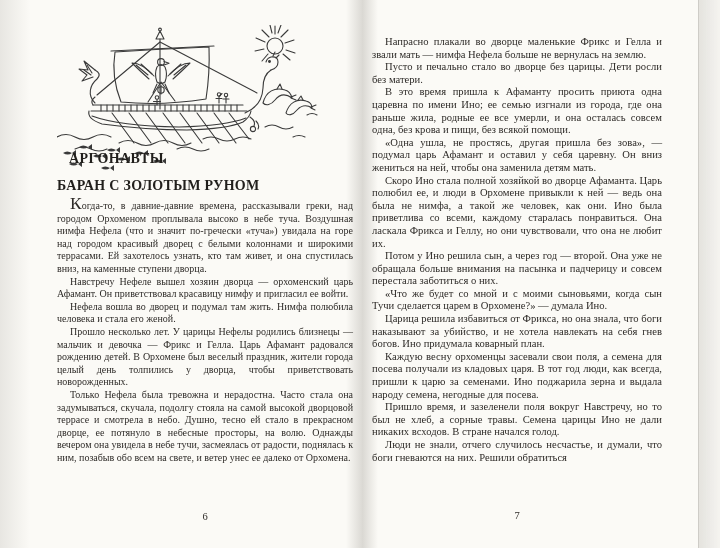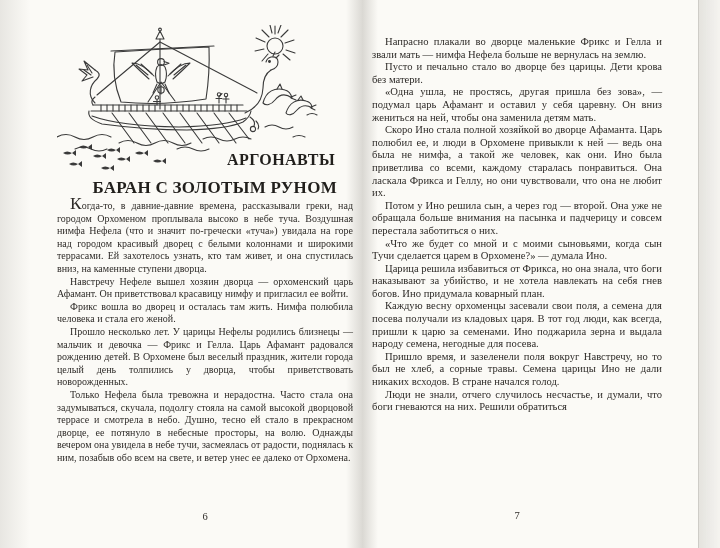--- a/index.html
+++ b/index.html
@@ -30,26 +30,26 @@
   .page{
     position:absolute;
     color:#2e2b28;
   }
   .page-left{left:57px;top:25px;width:296px;height:505px;}
   .page-right{left:372px;top:36px;width:290px;height:500px;}
   .illus{position:absolute;left:0;top:0;width:296px;height:150px;}
   .illus svg{display:block;}
   .chapter-title{
     position:absolute;top:126px;left:12px;right:18px;
-    text-align:right;font-weight:bold;font-size:16px;
+    text-align:left;font-weight:bold;font-size:14px;
     letter-spacing:0.4px;color:#211f1c;
   }
   .section-title{
     position:absolute;top:153px;left:0;right:16px;
-    text-align:right;font-weight:bold;font-size:17px;
+    text-align:left;font-weight:bold;font-size:14px;
     letter-spacing:0.3px;color:#211f1c;
   }
   .body-text{
     position:absolute;left:0;right:0;
     font-size:10px;line-height:12.6px;
     text-align:justify;
   }
   .page-left .body-text{top:172px;}
   .page-right .body-text{top:0;font-size:10.6px;}
   .body-text p{margin:0;text-indent:13px;}
@@ -172,32 +172,33 @@
         </g>
       </svg>
     </div>
 
     <div class="chapter-title">АРГОНАВТЫ</div>
     <div class="section-title">БАРАН С ЗОЛОТЫМ РУНОМ</div>
 
     <div class="body-text">
         <p class="para">Когда-то, в давние-давние времена, рассказывали греки, над городом Орхоменом проплывала высоко в небе туча. Воздушная нимфа Нефела (что и значит по-гречески «туча») увидала на горе над городом красивый дворец с белыми колоннами и широкими террасами. Ей захотелось узнать, кто там живет, и она спустилась вниз, на каменные ступени дворца.</p>
         <p class="para">Навстречу Нефеле вышел хозяин дворца — орхоменский царь Афамант. Он приветствовал красавицу нимфу и пригласил ее войти.</p>
-        <p class="para">Фрикс вошла во дворец и осталась там жить. Нимфа полюбила человека и стала его женой.</p>
+        <p class="para">Нефела вошла во дворец и подумал там жить. Нимфа полюбила человека и стала его женой.</p>
         <p class="para">Прошло несколько лет. У царицы Нефелы родились близнецы — мальчик и девочка — Фрикс и Гелла. Царь Афамант радовался рождению детей. В Орхомене был веселый праздник, жители города целый день толпились у дворца, чтобы приветствовать новорожденных.</p>
         <p class="para">Только Нефела была тревожна и нерадостна. Часто стала она задумываться, скучала, подолгу стояла на самой высокой дворцовой террасе и смотрела в небо. Душно, тесно ей стало в прекрасном дворце, ее потянуло в небесные просторы, на волю. Однажды вечером она увидела в небе тучи, засмеялась от радости, поднялась к ним, позабыв обо всем на свете, и ветер унес ее далеко от Орхомена.</p>
       </div>
 
     <div class="pageno">6</div>
   </div>
 
   <div class="page page-right">
     <div class="body-text">
         <p class="para">Напрасно плакали во дворце маленькие Фрикс и Гелла и звали мать — нимфа Нефела больше не вернулась на землю.</p>
-        <p class="para">Пусто и печально стало во дворце без царицы. Дети крова без матери.</p>
+        <p class="para">Пусто и печально стало во дворце без царицы. Дети росли без матери.</p>
+        <p class="para">В это время пришла к Афаманту просить приюта одна царевна по имени Ино; ее семью изгнали из города, где она раньше жила, родные ее все умерли, и она осталась совсем одна, без крова и пищи, без всякой помощи.</p>
         <p class="para">«Одна ушла, не простясь, другая пришла без зова», — подумал царь Афамант и оставил у себя царевну. Он вниз жениться на ней, чтобы она заменила детям мать.</p>
         <p class="para">Скоро Ино стала полной хозяйкой во дворце Афаманта. Царь полюбил ее, и люди в Орхомене привыкли к ней — ведь она была не нимфа, а такой же человек, как они. Ино была приветлива со всеми, каждому старалась понравиться. Она ласкала Фрикса и Геллу, но они чувствовали, что она не любит их.</p>
         <p class="para">Потом у Ино решила сын, а через год — второй. Она уже не обращала больше внимания на пасынка и падчерицу и совсем перестала заботиться о них.</p>
         <p class="para">«Что же будет со мной и с моими сыновьями, когда сын Тучи сделается царем в Орхомене?» — думала Ино.</p>
         <p class="para">Царица решила избавиться от Фрикса, но она знала, что боги наказывают за убийство, и не хотела навлекать на себя гнев богов. Ино придумала коварный план.</p>
         <p class="para">Каждую весну орхоменцы засевали свои поля, а семена для посева получали из кладовых царя. В тот год люди, как всегда, пришли к царю за семенами. Ино поджарила зерна и выдала народу семена, негодные для посева.</p>
         <p class="para">Пришло время, и зазеленели поля вокруг Навстречу, но то был не хлеб, а сорные травы. Семена царицы Ино не дали никаких всходов. В стране начался голод.</p>
         <p class="para">Люди не знали, отчего случилось несчастье, и думали, что боги гневаются на них. Решили обратиться</p>
       </div>
     <div class="pageno">7</div>

